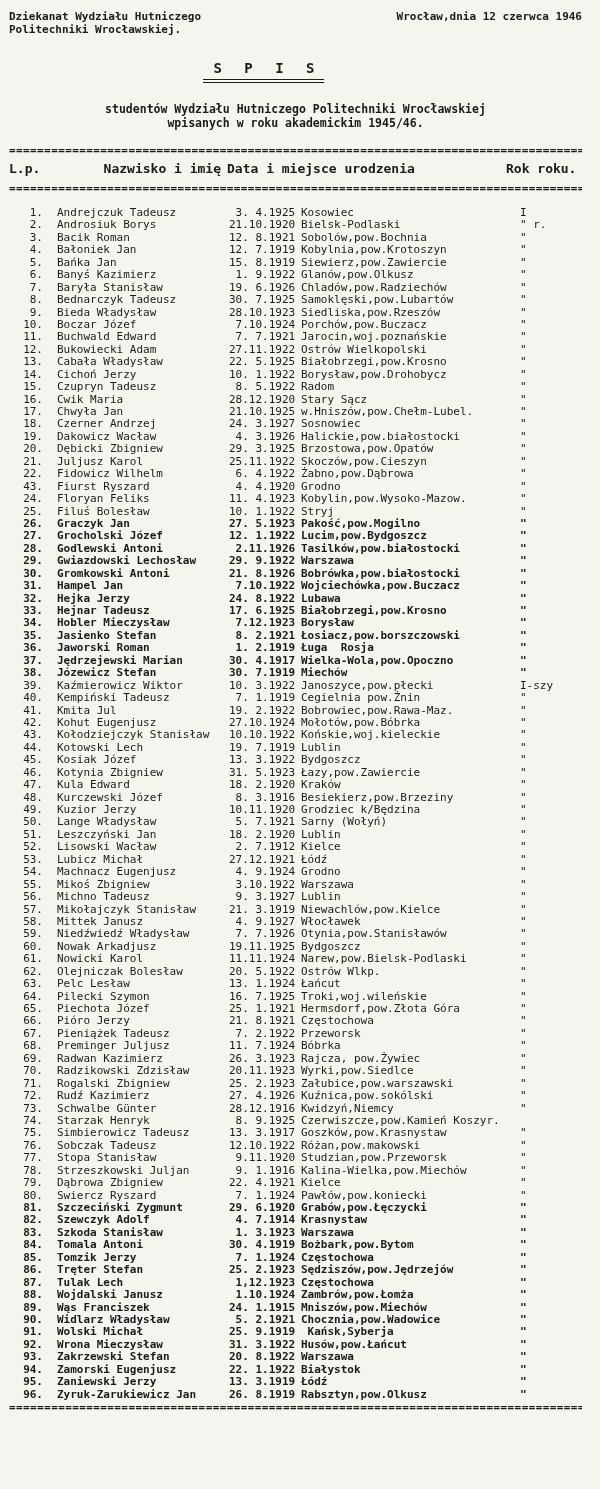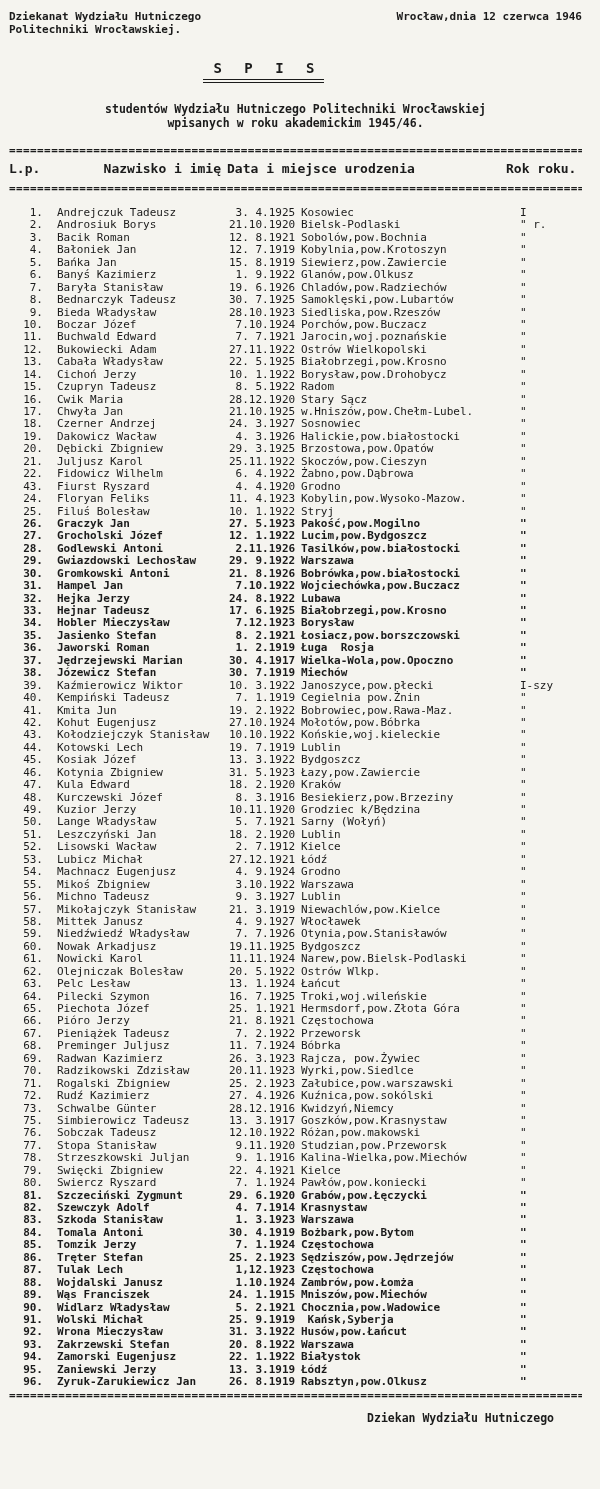--- a/index.html
+++ b/index.html
@@ -104,21 +104,21 @@
       <div class="row b"><span class="c-lp">31.</span><span class="c-name">Hampel Jan</span><span class="c-date"> 7.10.1922</span><span class="c-place">Wojciechówka,pow.Buczacz</span><span class="c-rok">"</span></div>
       <div class="row b"><span class="c-lp">32.</span><span class="c-name">Hejka Jerzy</span><span class="c-date">24. 8.1922</span><span class="c-place">Lubawa</span><span class="c-rok">"</span></div>
       <div class="row b"><span class="c-lp">33.</span><span class="c-name">Hejnar Tadeusz</span><span class="c-date">17. 6.1925</span><span class="c-place">Białobrzegi,pow.Krosno</span><span class="c-rok">"</span></div>
       <div class="row b"><span class="c-lp">34.</span><span class="c-name">Hobler Mieczysław</span><span class="c-date"> 7.12.1923</span><span class="c-place">Borysław</span><span class="c-rok">"</span></div>
       <div class="row b"><span class="c-lp">35.</span><span class="c-name">Jasienko Stefan</span><span class="c-date"> 8. 2.1921</span><span class="c-place">Łosiacz,pow.borszczowski</span><span class="c-rok">"</span></div>
       <div class="row b"><span class="c-lp">36.</span><span class="c-name">Jaworski Roman</span><span class="c-date"> 1. 2.1919</span><span class="c-place">Ługa  Rosja</span><span class="c-rok">"</span></div>
       <div class="row b"><span class="c-lp">37.</span><span class="c-name">Jędrzejewski Marian</span><span class="c-date">30. 4.1917</span><span class="c-place">Wielka-Wola,pow.Opoczno</span><span class="c-rok">"</span></div>
       <div class="row b"><span class="c-lp">38.</span><span class="c-name">Józewicz Stefan</span><span class="c-date">30. 7.1919</span><span class="c-place">Miechów</span><span class="c-rok">"</span></div>
       <div class="row"><span class="c-lp">39.</span><span class="c-name">Kaźmierowicz Wiktor</span><span class="c-date">10. 3.1922</span><span class="c-place">Janoszyce,pow.płecki</span><span class="c-rok">I-szy</span></div>
       <div class="row"><span class="c-lp">40.</span><span class="c-name">Kempiński Tadeusz</span><span class="c-date"> 7. 1.1919</span><span class="c-place">Cegielnia pow.Żnin</span><span class="c-rok">"</span></div>
-      <div class="row"><span class="c-lp">41.</span><span class="c-name">Kmita Jun</span><span class="c-date">19. 2.1922</span><span class="c-place">Bobrowiec,pow.Rawa-Maz.</span><span class="c-rok">"</span></div>
+      <div class="row"><span class="c-lp">41.</span><span class="c-name">Kmita Jul</span><span class="c-date">19. 2.1922</span><span class="c-place">Bobrowiec,pow.Rawa-Maz.</span><span class="c-rok">"</span></div>
       <div class="row"><span class="c-lp">42.</span><span class="c-name">Kohut Eugenjusz</span><span class="c-date">27.10.1924</span><span class="c-place">Mołotów,pow.Bóbrka</span><span class="c-rok">"</span></div>
       <div class="row"><span class="c-lp">43.</span><span class="c-name">Kołodziejczyk Stanisław</span><span class="c-date">10.10.1922</span><span class="c-place">Końskie,woj.kieleckie</span><span class="c-rok">"</span></div>
       <div class="row"><span class="c-lp">44.</span><span class="c-name">Kotowski Lech</span><span class="c-date">19. 7.1919</span><span class="c-place">Lublin</span><span class="c-rok">"</span></div>
       <div class="row"><span class="c-lp">45.</span><span class="c-name">Kosiak Józef</span><span class="c-date">13. 3.1922</span><span class="c-place">Bydgoszcz</span><span class="c-rok">"</span></div>
       <div class="row"><span class="c-lp">46.</span><span class="c-name">Kotynia Zbigniew</span><span class="c-date">31. 5.1923</span><span class="c-place">Łazy,pow.Zawiercie</span><span class="c-rok">"</span></div>
       <div class="row"><span class="c-lp">47.</span><span class="c-name">Kula Edward</span><span class="c-date">18. 2.1920</span><span class="c-place">Kraków</span><span class="c-rok">"</span></div>
       <div class="row"><span class="c-lp">48.</span><span class="c-name">Kurczewski Józef</span><span class="c-date"> 8. 3.1916</span><span class="c-place">Besiekierz,pow.Brzeziny</span><span class="c-rok">"</span></div>
       <div class="row"><span class="c-lp">49.</span><span class="c-name">Kuzior Jerzy</span><span class="c-date">10.11.1920</span><span class="c-place">Grodziec k/Będzina</span><span class="c-rok">"</span></div>
       <div class="row"><span class="c-lp">50.</span><span class="c-name">Lange Władysław</span><span class="c-date"> 5. 7.1921</span><span class="c-place">Sarny (Wołyń)</span><span class="c-rok">"</span></div>
       <div class="row"><span class="c-lp">51.</span><span class="c-name">Leszczyński Jan</span><span class="c-date">18. 2.1920</span><span class="c-place">Lublin</span><span class="c-rok">"</span></div>
@@ -137,25 +137,26 @@
       <div class="row"><span class="c-lp">64.</span><span class="c-name">Pilecki Szymon</span><span class="c-date">16. 7.1925</span><span class="c-place">Troki,woj.wileńskie</span><span class="c-rok">"</span></div>
       <div class="row"><span class="c-lp">65.</span><span class="c-name">Piechota Józef</span><span class="c-date">25. 1.1921</span><span class="c-place">Hermsdorf,pow.Złota Góra</span><span class="c-rok">"</span></div>
       <div class="row"><span class="c-lp">66.</span><span class="c-name">Pióro Jerzy</span><span class="c-date">21. 8.1921</span><span class="c-place">Częstochowa</span><span class="c-rok">"</span></div>
       <div class="row"><span class="c-lp">67.</span><span class="c-name">Pieniążek Tadeusz</span><span class="c-date"> 7. 2.1922</span><span class="c-place">Przeworsk</span><span class="c-rok">"</span></div>
       <div class="row"><span class="c-lp">68.</span><span class="c-name">Preminger Juljusz</span><span class="c-date">11. 7.1924</span><span class="c-place">Bóbrka</span><span class="c-rok">"</span></div>
       <div class="row"><span class="c-lp">69.</span><span class="c-name">Radwan Kazimierz</span><span class="c-date">26. 3.1923</span><span class="c-place">Rajcza, pow.Żywiec</span><span class="c-rok">"</span></div>
       <div class="row"><span class="c-lp">70.</span><span class="c-name">Radzikowski Zdzisław</span><span class="c-date">20.11.1923</span><span class="c-place">Wyrki,pow.Siedlce</span><span class="c-rok">"</span></div>
       <div class="row"><span class="c-lp">71.</span><span class="c-name">Rogalski Zbigniew</span><span class="c-date">25. 2.1923</span><span class="c-place">Załubice,pow.warszawski</span><span class="c-rok">"</span></div>
       <div class="row"><span class="c-lp">72.</span><span class="c-name">Rudź Kazimierz</span><span class="c-date">27. 4.1926</span><span class="c-place">Kuźnica,pow.sokólski</span><span class="c-rok">"</span></div>
       <div class="row"><span class="c-lp">73.</span><span class="c-name">Schwalbe Günter</span><span class="c-date">28.12.1916</span><span class="c-place">Kwidzyń,Niemcy</span><span class="c-rok">"</span></div>
+      <div class="row"><span class="c-lp">74.</span><span class="c-name">Starzak Henryk</span><span class="c-date"> 8. 9.1925</span><span class="c-place">Czerwiszcze,pow.Kamień Koszyr.</span><span class="c-rok"></span></div>
       <div class="row"><span class="c-lp">75.</span><span class="c-name">Simbierowicz Tadeusz</span><span class="c-date">13. 3.1917</span><span class="c-place">Goszków,pow.Krasnystaw</span><span class="c-rok">"</span></div>
       <div class="row"><span class="c-lp">76.</span><span class="c-name">Sobczak Tadeusz</span><span class="c-date">12.10.1922</span><span class="c-place">Różan,pow.makowski</span><span class="c-rok">"</span></div>
       <div class="row"><span class="c-lp">77.</span><span class="c-name">Stopa Stanisław</span><span class="c-date"> 9.11.1920</span><span class="c-place">Studzian,pow.Przeworsk</span><span class="c-rok">"</span></div>
       <div class="row"><span class="c-lp">78.</span><span class="c-name">Strzeszkowski Juljan</span><span class="c-date"> 9. 1.1916</span><span class="c-place">Kalina-Wielka,pow.Miechów</span><span class="c-rok">"</span></div>
-      <div class="row"><span class="c-lp">79.</span><span class="c-name">Swięcki Zbigniew</span><span class="c-date">22. 4.1921</span><span class="c-place">Kielce</span><span class="c-rok">"</span></div>
+      <div class="row"><span class="c-lp">79.</span><span class="c-name">Dąbrowa Zbigniew</span><span class="c-date">22. 4.1921</span><span class="c-place">Kielce</span><span class="c-rok">"</span></div>
       <div class="row"><span class="c-lp">80.</span><span class="c-name">Swiercz Ryszard</span><span class="c-date"> 7. 1.1924</span><span class="c-place">Pawłów,pow.koniecki</span><span class="c-rok">"</span></div>
       <div class="row b"><span class="c-lp">81.</span><span class="c-name">Szczeciński Zygmunt</span><span class="c-date">29. 6.1920</span><span class="c-place">Grabów,pow.Łęczycki</span><span class="c-rok">"</span></div>
       <div class="row b"><span class="c-lp">82.</span><span class="c-name">Szewczyk Adolf</span><span class="c-date"> 4. 7.1914</span><span class="c-place">Krasnystaw</span><span class="c-rok">"</span></div>
       <div class="row b"><span class="c-lp">83.</span><span class="c-name">Szkoda Stanisław</span><span class="c-date"> 1. 3.1923</span><span class="c-place">Warszawa</span><span class="c-rok">"</span></div>
       <div class="row b"><span class="c-lp">84.</span><span class="c-name">Tomala Antoni</span><span class="c-date">30. 4.1919</span><span class="c-place">Bożbark,pow.Bytom</span><span class="c-rok">"</span></div>
       <div class="row b"><span class="c-lp">85.</span><span class="c-name">Tomzik Jerzy</span><span class="c-date"> 7. 1.1924</span><span class="c-place">Częstochowa</span><span class="c-rok">"</span></div>
       <div class="row b"><span class="c-lp">86.</span><span class="c-name">Tręter Stefan</span><span class="c-date">25. 2.1923</span><span class="c-place">Sędziszów,pow.Jędrzejów</span><span class="c-rok">"</span></div>
       <div class="row b"><span class="c-lp">87.</span><span class="c-name">Tulak Lech</span><span class="c-date"> 1,12.1923</span><span class="c-place">Częstochowa</span><span class="c-rok">"</span></div>
       <div class="row b"><span class="c-lp">88.</span><span class="c-name">Wojdalski Janusz</span><span class="c-date"> 1.10.1924</span><span class="c-place">Zambrów,pow.Łomża</span><span class="c-rok">"</span></div>
       <div class="row b"><span class="c-lp">89.</span><span class="c-name">Wąs Franciszek</span><span class="c-date">24. 1.1915</span><span class="c-place">Mniszów,pow.Miechów</span><span class="c-rok">"</span></div>
@@ -163,15 +164,14 @@
       <div class="row b"><span class="c-lp">91.</span><span class="c-name">Wolski Michał</span><span class="c-date">25. 9.1919</span><span class="c-place"> Kańsk,Syberja</span><span class="c-rok">"</span></div>
       <div class="row b"><span class="c-lp">92.</span><span class="c-name">Wrona Mieczysław</span><span class="c-date">31. 3.1922</span><span class="c-place">Husów,pow.Łańcut</span><span class="c-rok">"</span></div>
       <div class="row b"><span class="c-lp">93.</span><span class="c-name">Zakrzewski Stefan</span><span class="c-date">20. 8.1922</span><span class="c-place">Warszawa</span><span class="c-rok">"</span></div>
       <div class="row b"><span class="c-lp">94.</span><span class="c-name">Zamorski Eugenjusz</span><span class="c-date">22. 1.1922</span><span class="c-place">Białystok</span><span class="c-rok">"</span></div>
       <div class="row b"><span class="c-lp">95.</span><span class="c-name">Zaniewski Jerzy</span><span class="c-date">13. 3.1919</span><span class="c-place">Łódź</span><span class="c-rok">"</span></div>
       <div class="row b"><span class="c-lp">96.</span><span class="c-name">Zyruk-Zarukiewicz Jan</span><span class="c-date">26. 8.1919</span><span class="c-place">Rabsztyn,pow.Olkusz</span><span class="c-rok">"</span></div>
     </div>
 
   <div class="sep bottom">============================================================================================</div>
 
-  <div class="signature">Dziekan Wydziału Hutniczego</div>
 
 </div>
 
 </body></html>

